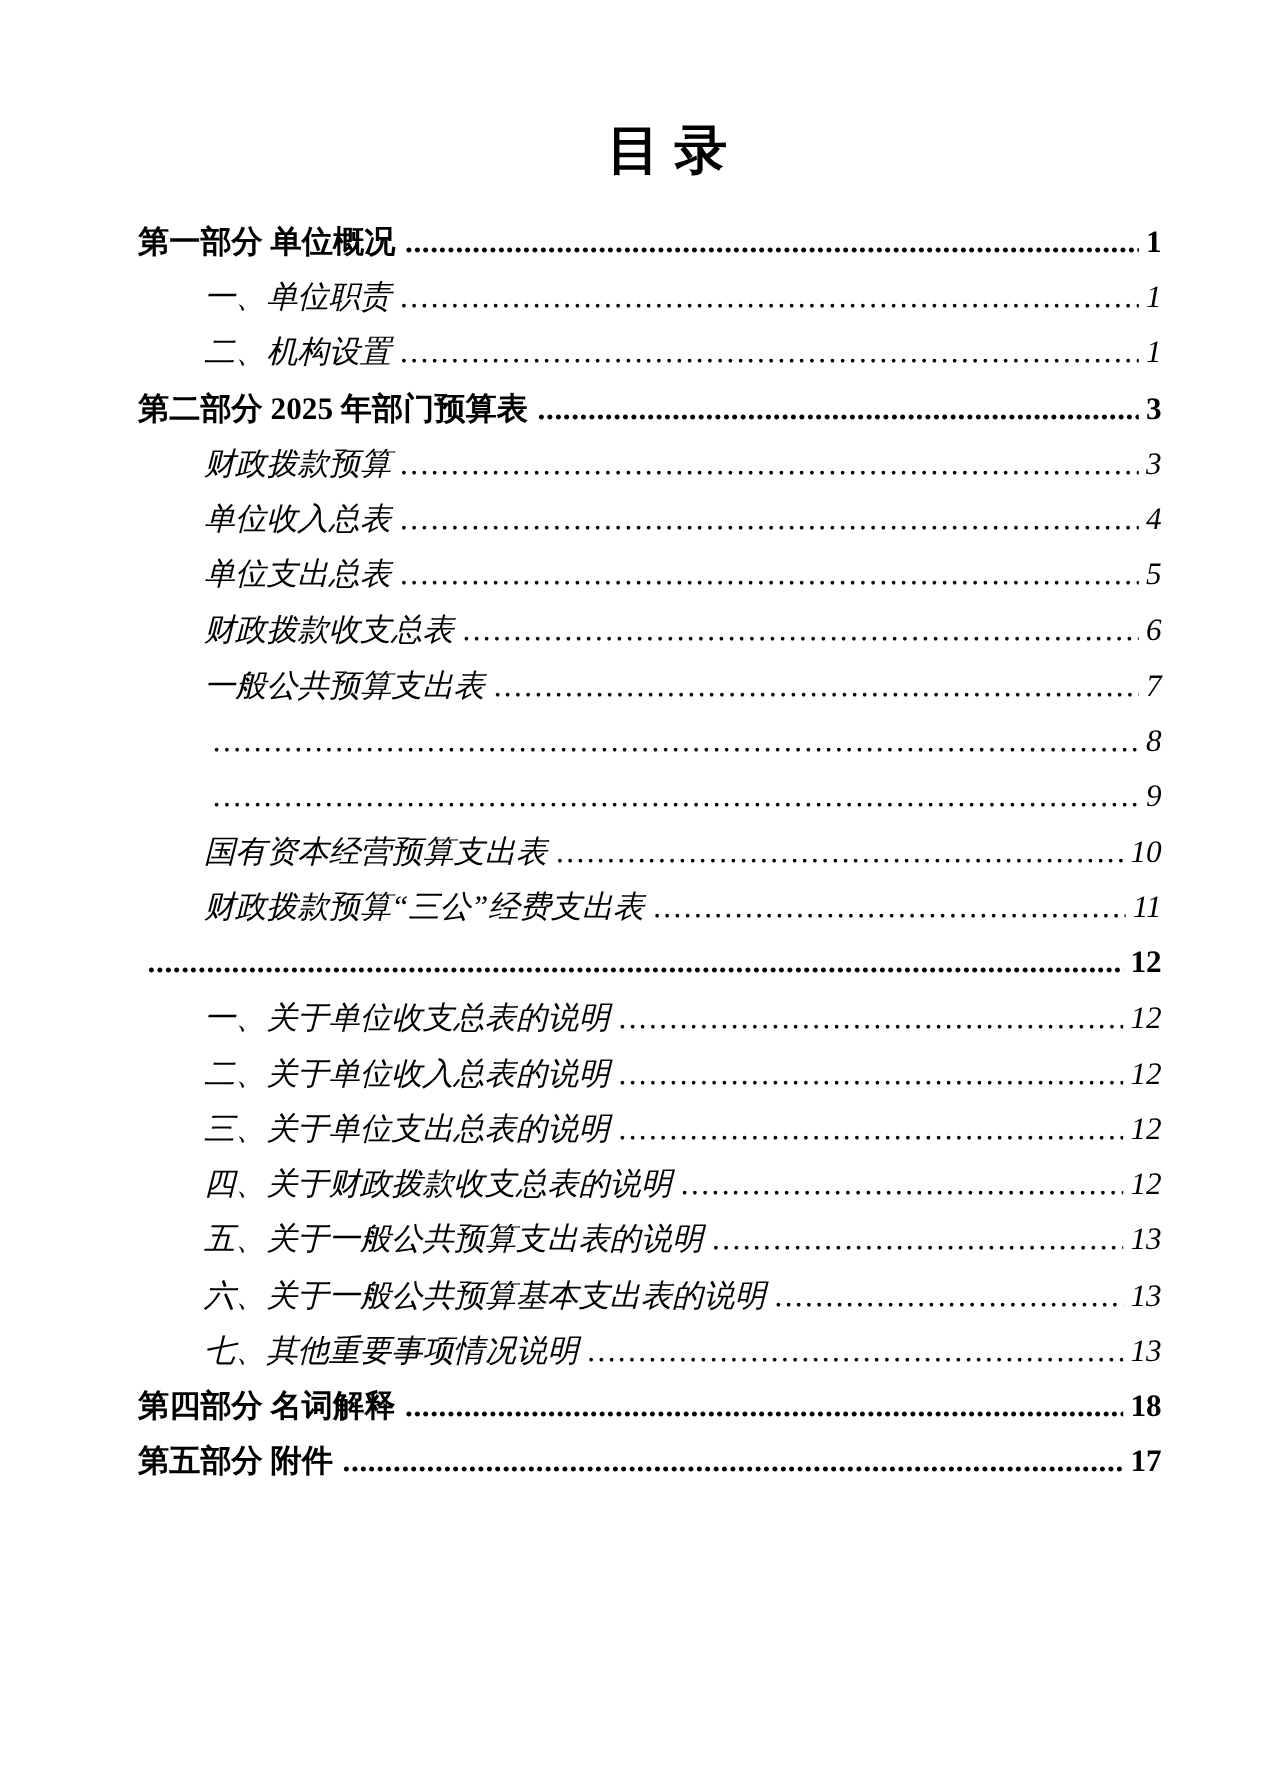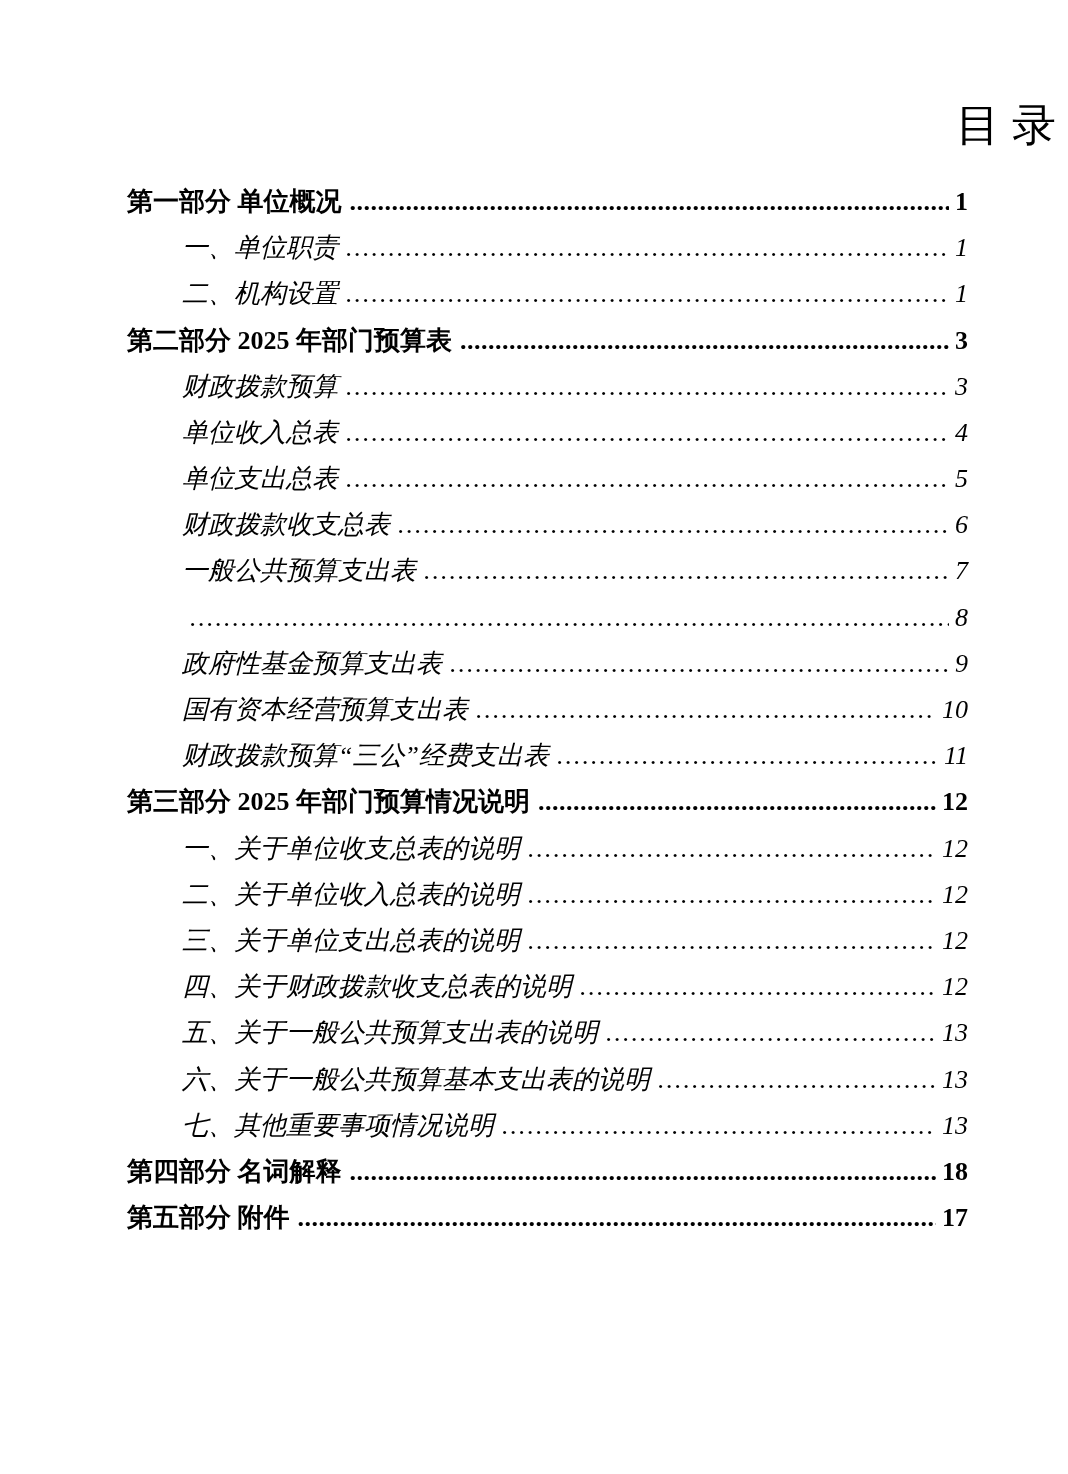--- a/index.html
+++ b/index.html
@@ -11,39 +11,38 @@
     position: relative;
     width: 1068px;
     height: 1474px;
     background: #ffffff;
     color: #000000;
     font-family: "Liberation Serif", "DejaVu Serif", serif;
     overflow: hidden;
   }
   .doc-title {
     padding-top: 98px;
-    text-align: right;
+    text-align: center;
     font-size: 44px;
-    font-weight: normal;
+    font-weight: bold;
     letter-spacing: 12px;
     line-height: 1.25;
     text-indent: 12px; 
     padding-left: 44px;
   }
   .toc {
     margin: 26px 100px 0 115px; 
   }
   .toc-row {
     display: flex;
-    align-items: flex-end;
+    align-items: flex-start;
     height: 46.2px;
     line-height: 46.2px;
     font-size: 26px;
     cursor: pointer;
-    margin-left: 12px;
   }
   .toc-row.section {
     font-weight: bold;
   }
   .toc-row.item {
     padding-left: 55px; 
     font-style: italic;
   }
   .toc-label {
     white-space: nowrap;
@@ -115,36 +114,34 @@
       <div class="toc-row item">
     <span class="toc-label">一般公共预算支出表</span>
     <span class="toc-dots">............................................................................................................................................................................................................................................................................................................</span>
     <span class="toc-page">7</span>
   </div>
       <div class="toc-row item">
     <span class="toc-dots">............................................................................................................................................................................................................................................................................................................</span>
     <span class="toc-page">8</span>
   </div>
       <div class="toc-row item">
-    <span class="toc-label">政府性基金预算支出表</span>
     <span class="toc-dots">............................................................................................................................................................................................................................................................................................................</span>
     <span class="toc-page">9</span>
   </div>
       <div class="toc-row item">
     <span class="toc-label">国有资本经营预算支出表</span>
     <span class="toc-dots">............................................................................................................................................................................................................................................................................................................</span>
     <span class="toc-page">10</span>
   </div>
       <div class="toc-row item">
     <span class="toc-label">财政拨款预算“三公”经费支出表</span>
     <span class="toc-dots">............................................................................................................................................................................................................................................................................................................</span>
     <span class="toc-page">11</span>
   </div>
       <div class="toc-row section">
-    <span class="toc-label">第三部分 2025 年部门预算情况说明</span>
     <span class="toc-dots">............................................................................................................................................................................................................................................................................................................</span>
     <span class="toc-page">12</span>
   </div>
       <div class="toc-row item">
     <span class="toc-label">一、关于单位收支总表的说明</span>
     <span class="toc-dots">............................................................................................................................................................................................................................................................................................................</span>
     <span class="toc-page">12</span>
   </div>
       <div class="toc-row item">
     <span class="toc-label">二、关于单位收入总表的说明</span>

